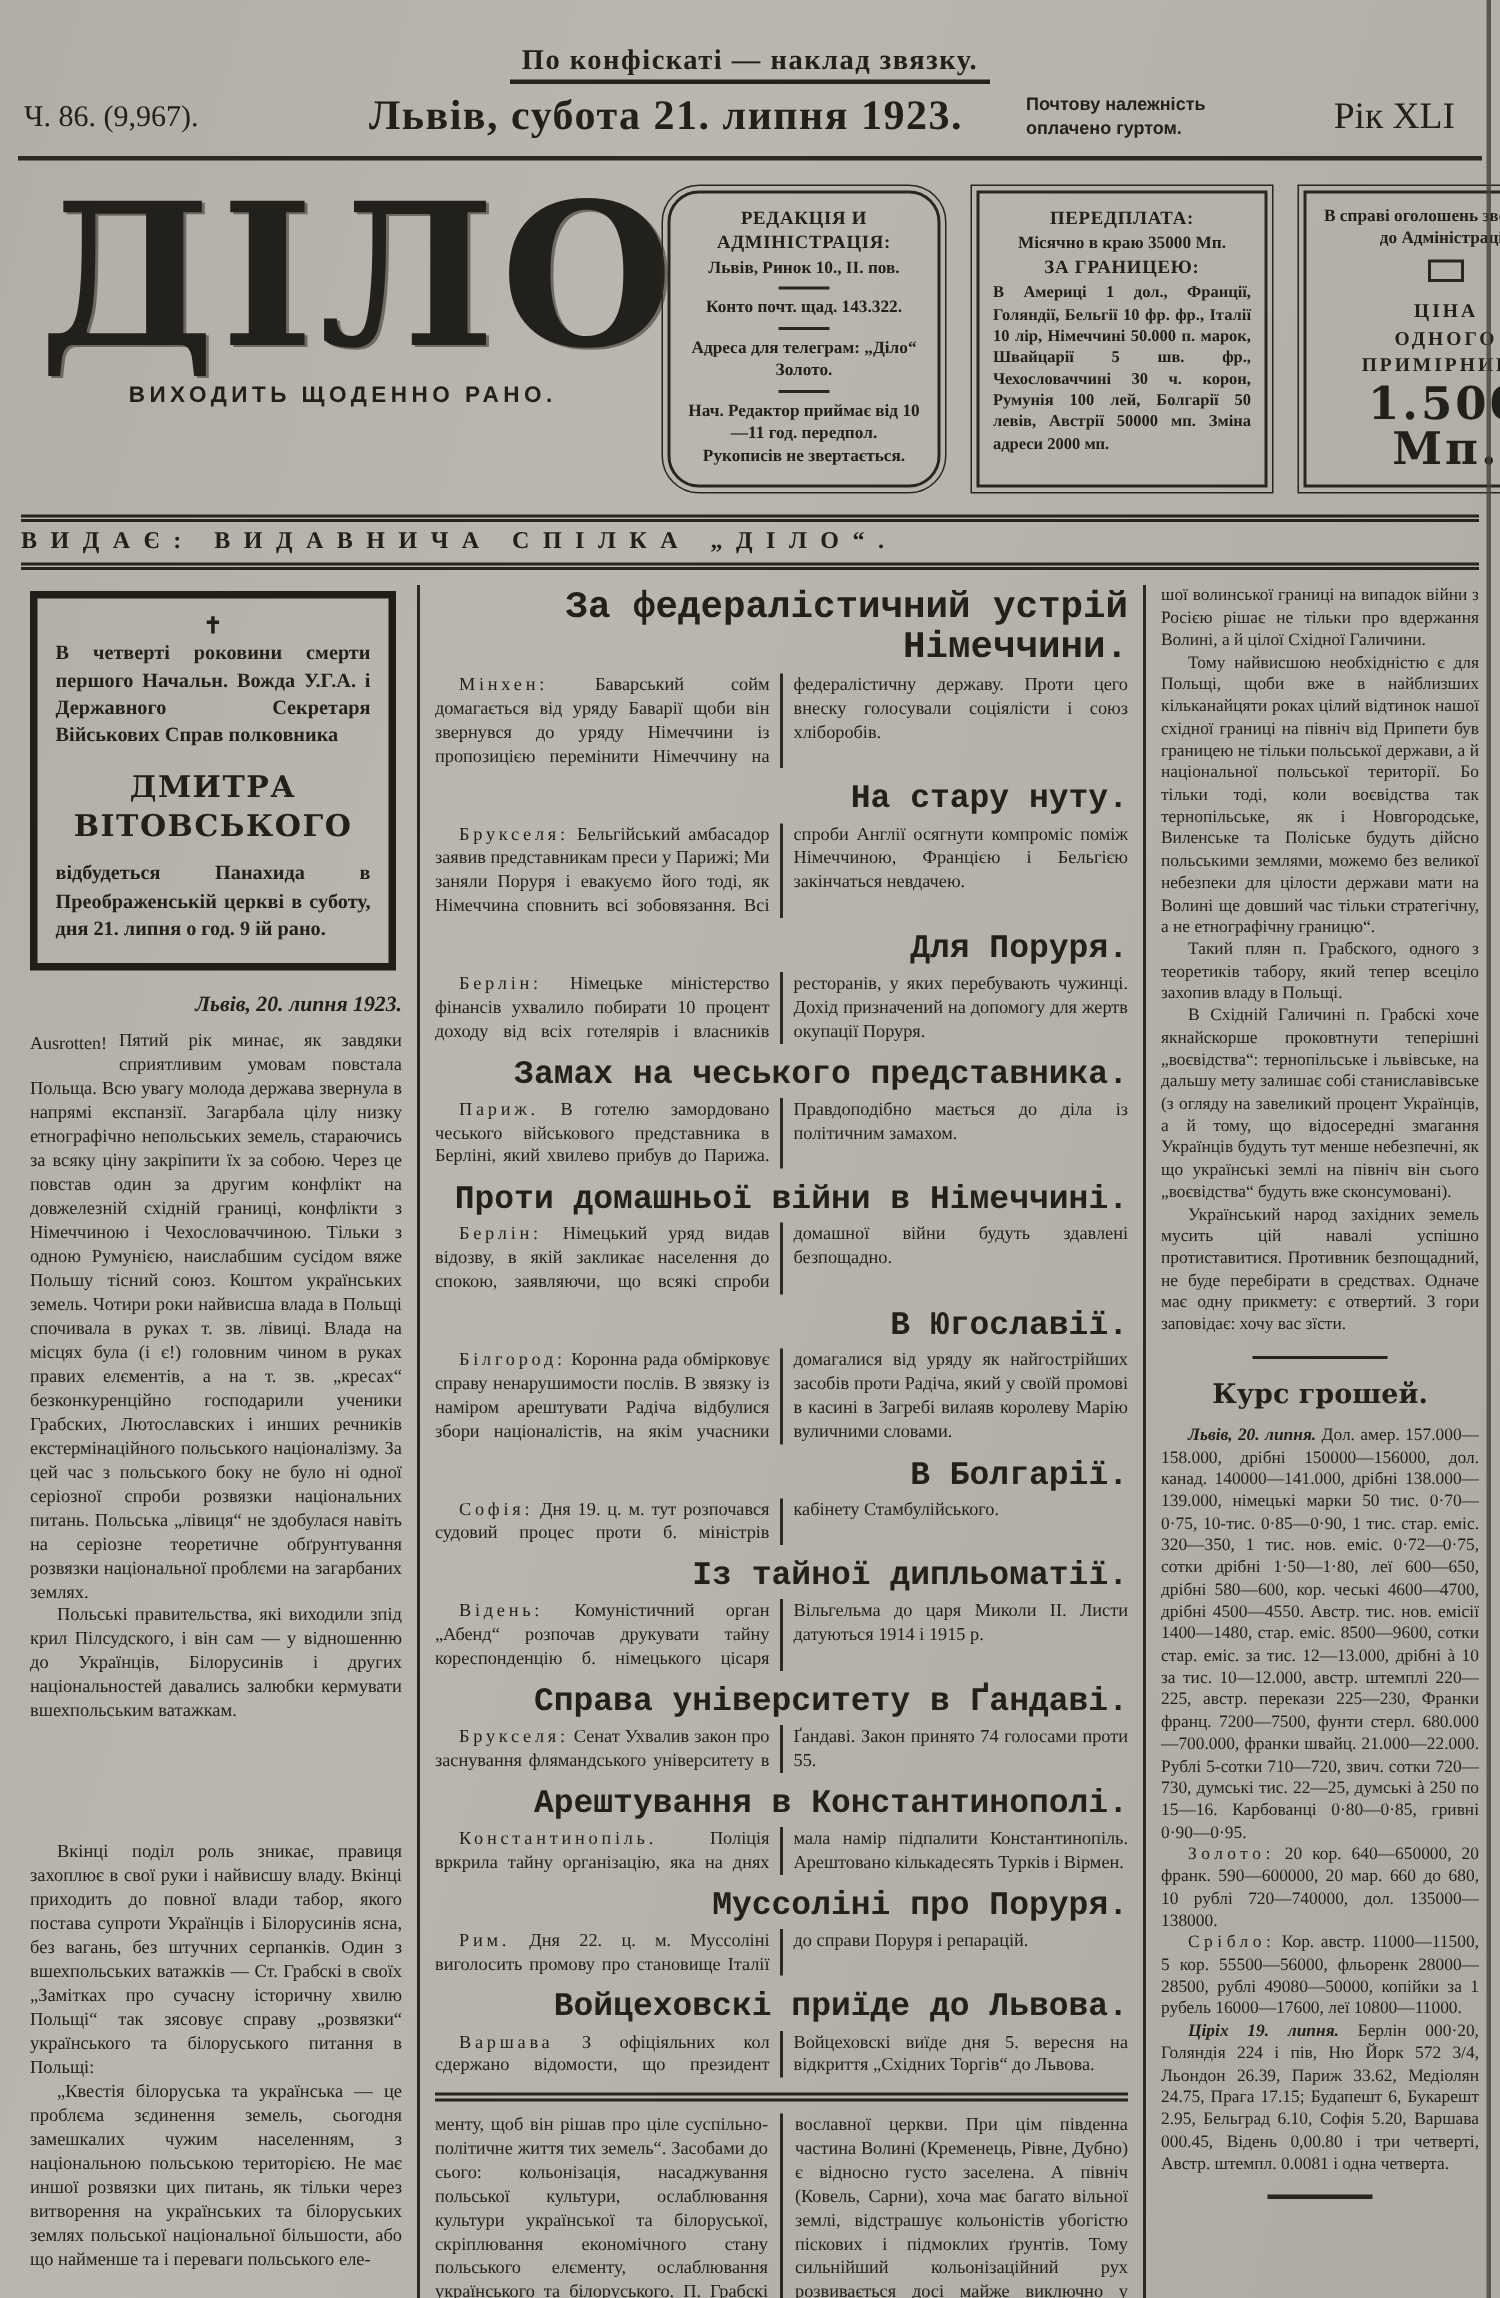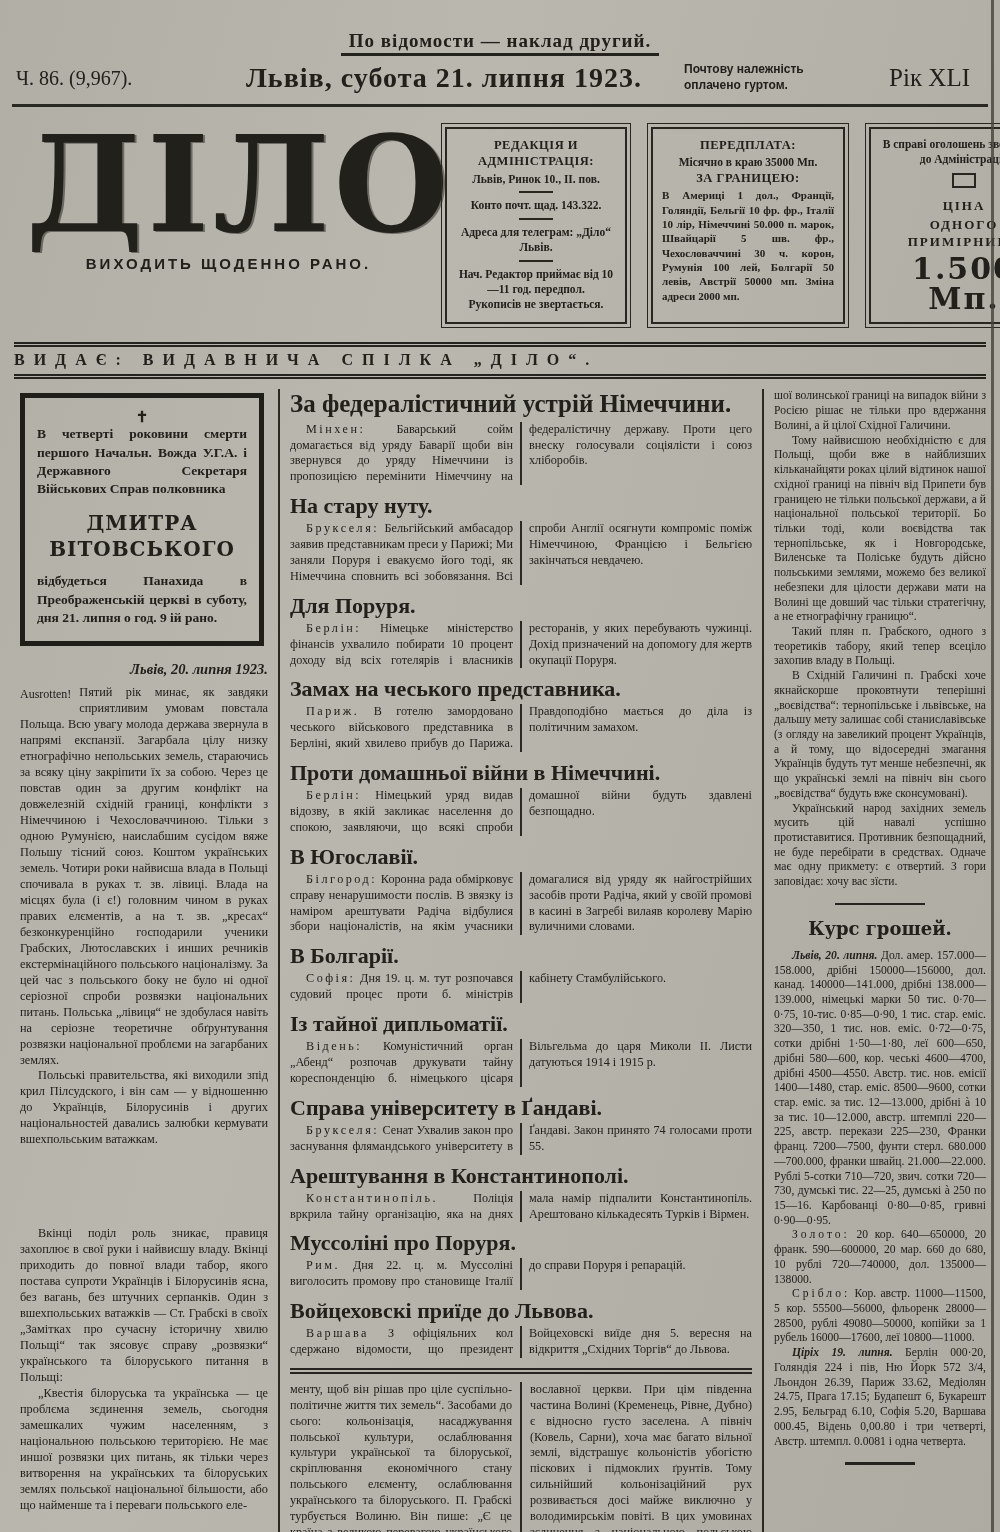--- a/index.html
+++ b/index.html
@@ -23,21 +23,21 @@
   
   .masthead { display:flex; padding:12px 18px 4px 26px; }
   .brand { width:405px; }
   .brand-title { font-family:"DejaVu Serif",serif; font-weight:bold; font-size:132px; line-height:1;
     letter-spacing:4px; text-shadow:2px 1px 0 rgba(20,18,14,.45); }
   .brand-sub { text-align:center; font-weight:bold; font-size:15px; letter-spacing:3px; margin-top:4px;
     font-family:"Liberation Sans",sans-serif; }
   .boxes { display:flex; flex:1; gap:16px; padding:4px 4px 4px 10px; }
   .ibox { border:2px solid #28261f; outline:1px solid #28261f; outline-offset:3px; margin:4px;
     padding:8px 9px; text-align:center; font-weight:bold; line-height:1.3; font-size:11.5px; }
-  .ibox.editorial { width:160px; }
+  .ibox.editorial { width:160px;border-radius:21px; }
   .ibox.subscription { width:172px; }
   .ibox.price { width:168px; }
   .ibox h3 { margin:0 0 2px; font-size:12.5px; letter-spacing:.5px; }
   .minirule { width:34px; border-top:2px solid #28261f; margin:5px auto; }
   .abroad-body { text-align:justify; font-size:11px; }
   .mail-icon { display:inline-block; width:20px; height:11px; border:2px solid #28261f; margin:6px 0 4px; }
   .price-caps { font-size:13px; letter-spacing:2px; margin-top:2px; }
   .price-value { font-family:"DejaVu Serif",serif; font-size:30px; letter-spacing:2px; margin-top:4px; line-height:1; }
 
   
@@ -59,21 +59,21 @@
   .obit-cross { font-size:15px; line-height:1; }
   .obit-intro { text-align:justify; font-size:13.5px; line-height:1.35; margin-top:10px; text-indent:0 !important; }
   .obit-name { font-family:"DejaVu Serif",serif; font-size:20px; letter-spacing:1px; margin:12px 0 10px; }
   .obit-details { text-align:justify; font-size:13.5px; line-height:1.35; text-indent:0 !important; }
 
   .dateline-left { text-align:right; font-style:italic; font-weight:bold; font-size:14.5px; margin:2px 0 6px; }
   .lead-word { float:left; font-weight:normal; font-size:12px; margin:2px 8px 0 0; }
   .vgap { height:78px; }
 
   
-  .headline { text-align:left; font-family:Liberation Serif, serif; font-weight:bold; font-size:22px;
+  .headline { text-align:right; font-family:Liberation Mono, monospace; font-weight:bold; font-size:22px;
     line-height:1.05; margin:9px 0 4px; }
   .headline.lead { font-size:25px; margin-top:2px; }
   .twocol { column-count:2; column-gap:16px; column-rule:2px solid #2b2923; }
   .twocol p { margin:0; text-indent:16px; }
   .city { letter-spacing:2.5px; }
 
   .cont-rule { border:0; border-top:6px double #26241e; margin:10px 0 8px; }
   .cont { display:flex; }
   .cont p { flex:1; text-indent:0; }
   .cont p:first-child { border-right:2px solid #2b2923; padding-right:8px; }
@@ -84,42 +84,42 @@
   .divider.thin { width:90px; border-top-width:2px; }
   .money-title { text-align:center; font-family:"DejaVu Serif",serif; font-weight:bold; font-size:18px; margin:2px 0 8px; }
   .it { font-style:italic; font-weight:bold; }
   .spread { letter-spacing:3px; }
 </style>
 </head>
 <body>
 
 <div class="page">
 
-  <div class="top-note">По відомости — наклад другий.</div>
+  <div class="top-note">По конфіскаті — наклад звязку.</div>
   <div class="top-row">
     <div class="issue-no">Ч. 86. (9,967).</div>
     <div class="page-date">Львів, субота 21. липня 1923.</div>
     <div class="postal">Почтову належність оплачено гуртом.</div>
     <div class="year">Рік XLI</div>
   </div>
   <hr class="rule-heavy">
 
   <div class="masthead">
     <div class="brand">
       <div class="brand-title">ДІЛО</div>
       <div class="brand-sub">ВИХОДИТЬ ЩОДЕННО РАНО.</div>
     </div>
     <div class="boxes">
       <div class="ibox editorial">
         <h3>РЕДАКЦІЯ И АДМІНІСТРАЦІЯ:</h3>
         <div>Львів, Ринок 10., ІІ. пов.</div>
         <div class="minirule"></div>
         <div>Конто почт. щад. 143.322.</div>
         <div class="minirule"></div>
-        <div>Адреса для телеграм: „Діло“ Львів.</div>
+        <div>Адреса для телеграм: „Діло“ Золото.</div>
         <div class="minirule"></div>
         <div>Нач. Редактор приймає від 10—11 год. передпол.</div>
         <div>Рукописів не звертається.</div>
       </div>
       <div class="ibox subscription">
         <h3>ПЕРЕДПЛАТА:</h3>
         <div>Місячно в краю 35000 Мп.</div>
         <h3>ЗА ГРАНИЦЕЮ:</h3>
         <div class="abroad-body">В Америці 1 дол., Франції, Голяндії, Бельгії 10 фр. фр., Італії 10 лір, Німеччині 50.000 п. марок, Швайцарії 5 шв. фр., Чехословаччині 30 ч. корон, Румунія 100 лей, Болгарії 50 левів, Австрії 50000 мп. Зміна адреси 2000 мп.</div>
       </div>

